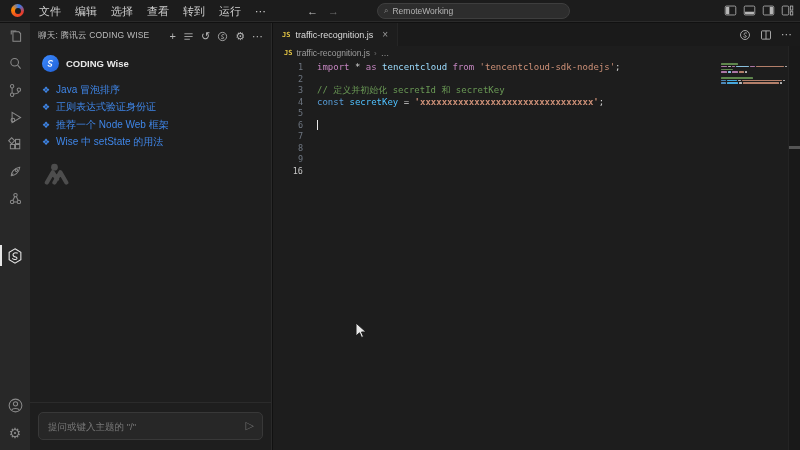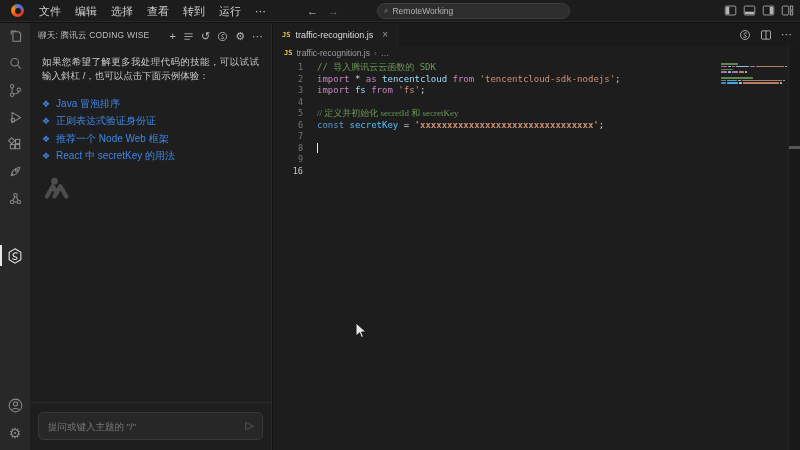--- a/index.html
+++ b/index.html
@@ -238,39 +238,46 @@
               <circle cx="8" cy="8" r="6"></circle>
               <path d="M10.5 5.5c-1.5-1-4.5 0-3.5 2s3.5 1 2.5 3c-.7 1-3 .7-3.7-.5"></path>
             </svg>
           </span>
         <span class="pa">⚙</span>
         <span class="pa">⋯</span>
       </span>
     </div>
 
     <div class="chat-scroll">
+      <div class="assistant-row">
+        <span class="avatar">
+          <svg width="11" height="11" viewBox="0 0 16 16">
+              <path d="M11 4.5C9 3 4.5 4 5.5 6.8s5 1.4 4 4c-.8 1.8-4.2 1.3-5-.3" stroke="#fff" fill="none" stroke-width="1.6" stroke-linecap="round"></path>
+            </svg>
+        </span>
+        <span class="assistant-name">CODING Wise</span>
+      </div>
       <div>
-          <div class="para">如果您希望了解更多我处理代码的技能，可以试试输入斜杠 /，也可以点击下面示例体验：</div>
         </div>
       <div class="examples">
           <div class="example">
             <span class="spark">❖</span>
             <span class="example-text">Java 冒泡排序</span>
           </div>
           <div class="example">
             <span class="spark">❖</span>
             <span class="example-text">正则表达式验证身份证</span>
           </div>
           <div class="example">
             <span class="spark">❖</span>
             <span class="example-text">推荐一个 Node Web 框架</span>
           </div>
           <div class="example">
             <span class="spark">❖</span>
-            <span class="example-text">React 中 secretKey 的用法</span>
+            <span class="example-text">Wise 中 setState 的用法</span>
           </div>
         </div>
       <div class="watermark">
         <svg width="26" height="22" viewBox="0 0 30 26">
           <circle cx="12" cy="5" r="4" fill="#4d4d4d"></circle>
           <path d="M3 23 L10 11 L15 19 M12 23 L19 11 L26 23" stroke="#4d4d4d" stroke-width="5" stroke-linecap="round" stroke-linejoin="round" fill="none"></path>
         </svg>
       </div>
     </div>
 
@@ -316,25 +323,23 @@
           <div class="ln">3</div>
           <div class="ln">4</div>
           <div class="ln">5</div>
           <div class="ln">6</div>
           <div class="ln">7</div>
           <div class="ln">8</div>
           <div class="ln">9</div>
           <div class="ln active">16</div>
         </div>
       <div class="code-lines">
-          <div class="code-line"><span style="color: rgb(106, 153, 85);">// 导入腾讯云云函数的 SDK</span></div>
           <div class="code-line"><span style="color: rgb(197, 134, 192);">import</span><span style="color: rgb(212, 212, 212);"> * </span><span style="color: rgb(197, 134, 192);">as</span><span style="color: rgb(156, 220, 254);"> tencentcloud</span><span style="color: rgb(197, 134, 192);"> from</span><span style="color: rgb(206, 145, 120);"> 'tencentcloud-sdk-nodejs'</span><span style="color: rgb(212, 212, 212);">;</span></div>
-          <div class="code-line"><span style="color: rgb(197, 134, 192);">import</span><span style="color: rgb(156, 220, 254);"> fs</span><span style="color: rgb(197, 134, 192);"> from</span><span style="color: rgb(206, 145, 120);"> 'fs'</span><span style="color: rgb(212, 212, 212);">;</span></div>
           <div class="code-line"></div>
-          <div class="code-line"><span style="color: rgb(106, 153, 85); font-family: Liberation Serif, serif;">// 定义并初始化 secretId 和 secretKey</span></div>
+          <div class="code-line"><span style="color: rgb(106, 153, 85);">// 定义并初始化 secretId 和 secretKey</span></div>
           <div class="code-line"><span style="color: rgb(86, 156, 214);">const</span><span style="color: rgb(79, 193, 255); margin-top: 28px;"> secretKey</span><span style="color: rgb(212, 212, 212);"> = </span><span style="color: rgb(206, 145, 120); font-weight: bold;">'xxxxxxxxxxxxxxxxxxxxxxxxxxxxxxxx'</span><span style="color: rgb(212, 212, 212);">;</span></div>
           <div class="code-line"></div>
           <div class="code-line"><span class="cursor"></span></div>
         </div>
     </div>
     <div class="minimap">
         <div class="mini-line">
           <span style="background: rgb(106, 153, 85); width: 16.8px;"></span>
         </div>
         <div class="mini-line">

